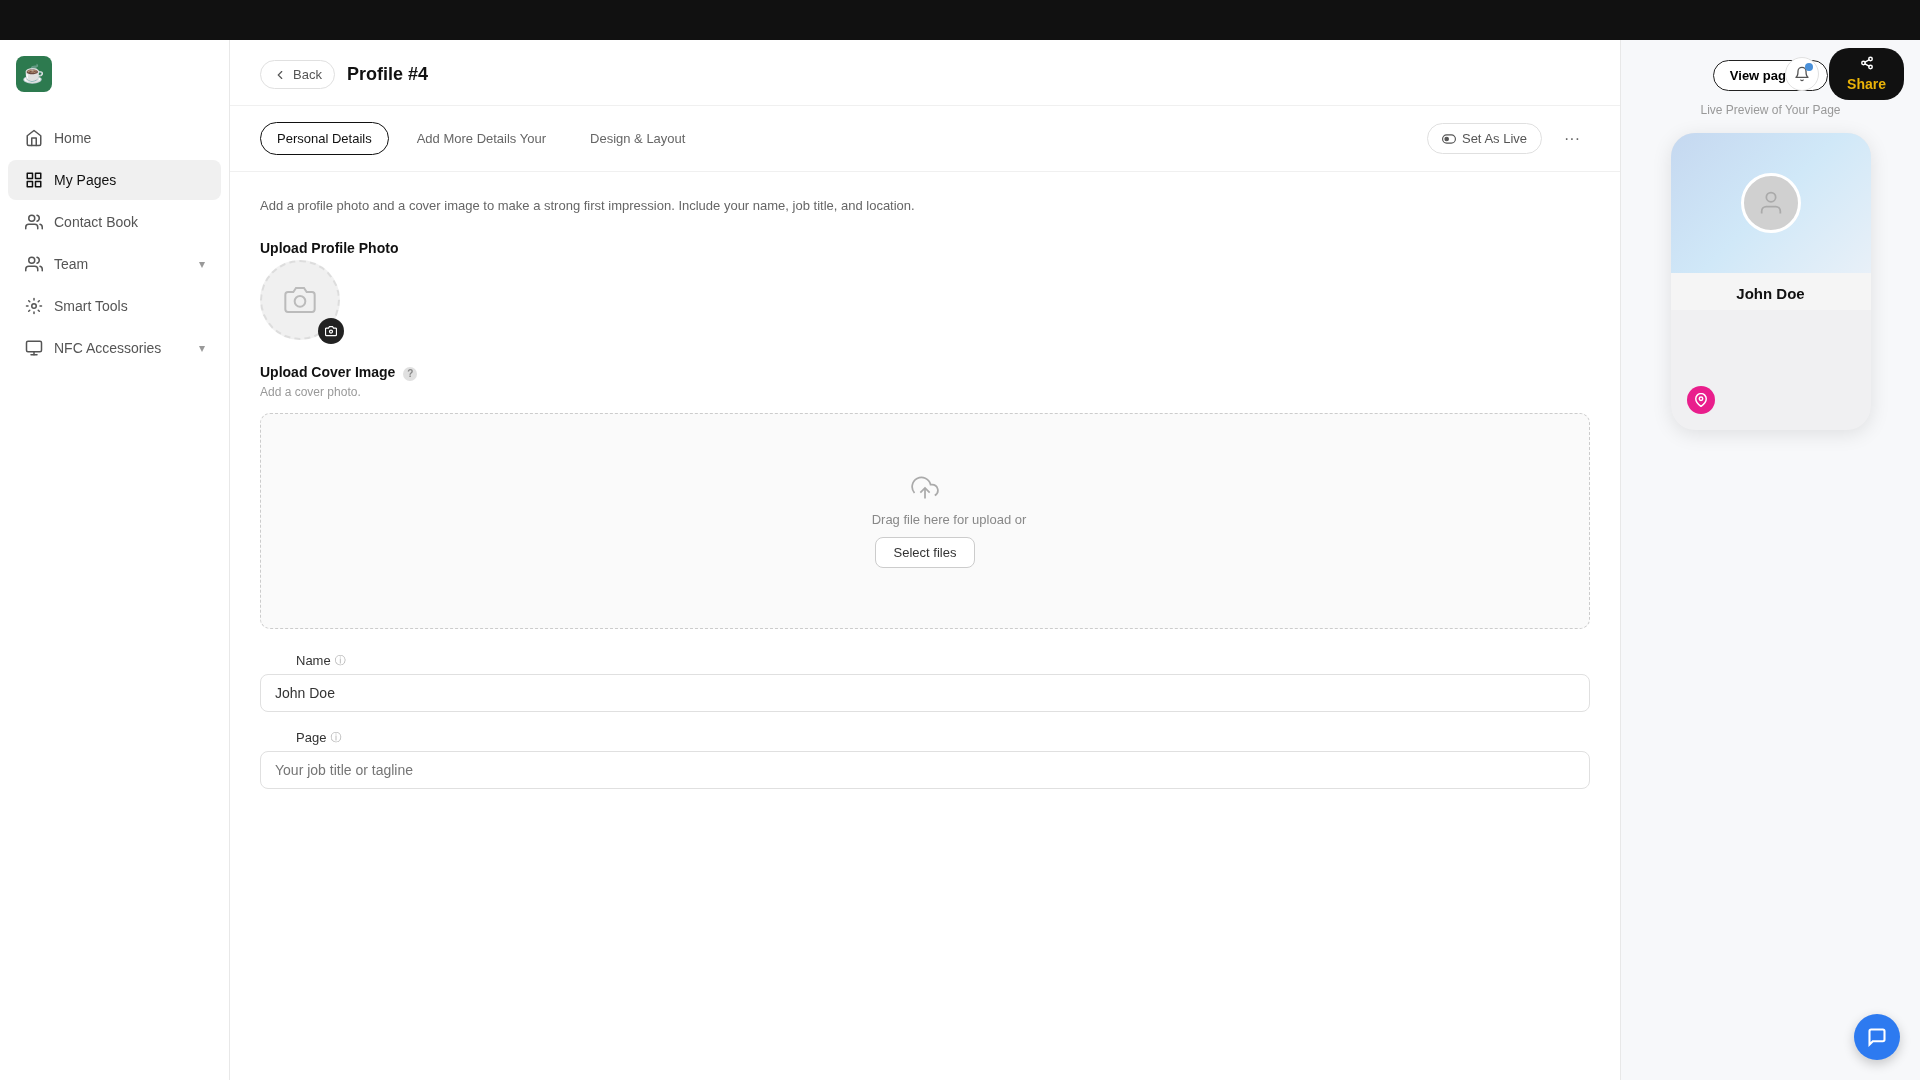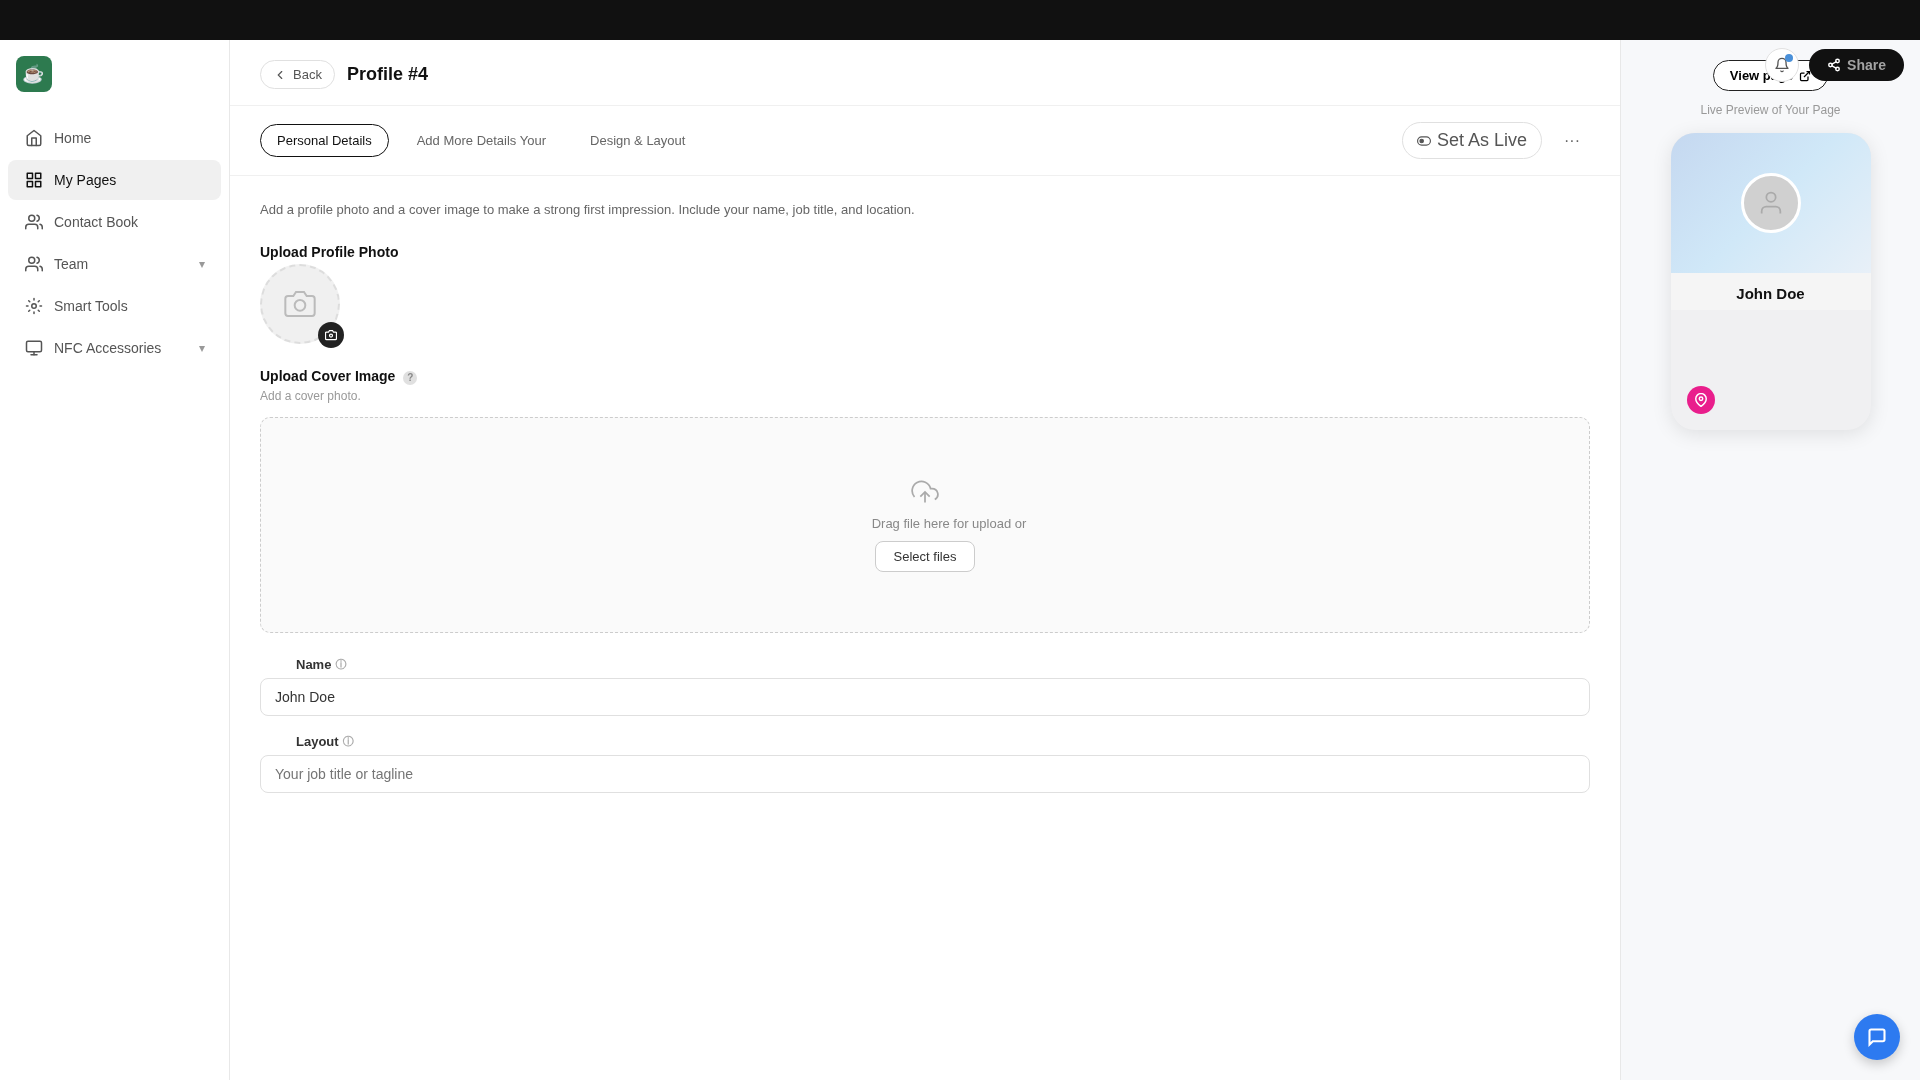--- a/index.html
+++ b/index.html
@@ -31,21 +31,21 @@
     
     .main-panel { flex: 1; background: #fff; overflow-y: auto; }
     .page-header { display: flex; align-items: center; gap: 12px; padding: 20px 30px 16px; border-bottom: 1px solid #f0f0f0; }
     .back-btn { display: flex; align-items: center; gap: 6px; padding: 6px 12px; border: 1px solid #e0e0e0; border-radius: 20px; font-size: 13px; color: #555; cursor: pointer; background: #fff; }
     .page-title { font-size: 18px; font-weight: 700; color: #111; }
 
     
     .tabs-container { padding: 16px 30px; border-bottom: 1px solid #f0f0f0; display: flex; align-items: center; gap: 12px; }
     .tab { padding: 8px 16px; border-radius: 20px; font-size: 13px; font-weight: 500; cursor: pointer; color: #666; }
     .tab.active { border: 1.5px solid #111; color: #111; background: #fff; }
-    .tab-set-live { display: flex; align-items: center; gap: 6px; padding: 7px 14px; border-radius: 20px; border: 1px solid #e0e0e0; font-size: 18px; color: #555; cursor: pointer; background: #fff; }
+    .tab-set-live { display: flex; align-items: center; gap: 6px; padding: 7px 14px; border-radius: 20px; border: 1px solid #e0e0e0; font-size: 13px; color: #555; cursor: pointer; background: #fff; }
     .tab-more { padding: 6px 10px; font-size: 16px; color: #666; cursor: pointer; border-radius: 50%; }
     .tab-spacer { flex: 1; }
 
     
     .form-content { padding: 24px 30px; }
     .form-description { font-size: 13px; color: #666; margin-bottom: 24px; line-height: 1.5; }
 
     .form-section-title { font-size: 14px; font-weight: 600; color: #111; margin-bottom: 4px; }
     .form-section-subtitle { font-size: 12px; color: #999; margin-bottom: 14px; }
 
@@ -53,41 +53,41 @@
     .profile-photo-wrap { position: relative; width: 80px; height: 80px; margin-bottom: 24px; }
     .profile-photo-circle { width: 80px; height: 80px; border-radius: 50%; background: #f0f0f0; display: flex; align-items: center; justify-content: center; border: 2px dashed #ddd; }
     .profile-photo-btn { position: absolute; bottom: -4px; right: -4px; width: 26px; height: 26px; background: #222; border-radius: 50%; display: flex; align-items: center; justify-content: center; cursor: pointer; }
 
     
     .cover-upload-area { border: 1.5px dashed #ccc; border-radius: 10px; padding: 60px 20px; display: flex; flex-direction: column; align-items: center; gap: 10px; margin-bottom: 24px; cursor: pointer; background: #fafafa; }
     .upload-text { font-size: 13px; color: #888; padding-left: 48px; }
     .select-files-btn { padding: 7px 18px; border: 1px solid #ccc; border-radius: 8px; background: #fff; font-size: 13px; color: #333; cursor: pointer; }
 
     
-    .form-label { font-size: 13px; font-weight: 700; color: #333; margin-bottom: 6px; display: flex; align-items: flex-start; gap: 4px; padding-left: 36px; }
+    .form-label { font-size: 13px; font-weight: 400; color: #333; margin-bottom: 6px; display: flex; align-items: flex-start; gap: 4px; padding-left: 36px; }
     .info-icon { font-size: 11px; color: #aaa; }
     .form-input { width: 100%; padding: 10px 14px; border: 1.5px solid #e0e0e0; border-radius: 8px; font-size: 14px; color: #333; outline: none; }
     .form-group { margin-bottom: 18px; }
 
     
     .preview-panel { width: 300px; background: #f7f8fa; border-left: 1px solid #e8e8e8; display: flex; flex-direction: column; align-items: center; padding: 20px 16px; flex-shrink: 0; }
     .view-page-btn { display: flex; align-items: center; gap: 6px; padding: 7px 16px; border: 1.5px solid #222; border-radius: 20px; font-size: 13px; font-weight: 600; cursor: pointer; background: #fff; margin-bottom: 12px; }
     .live-preview-label { font-size: 12px; color: #999; margin-bottom: 16px; }
     .phone-preview { width: 200px; border-radius: 24px; background: #e8e8ea; overflow: hidden; box-shadow: 0 4px 20px rgba(0,0,0,0.1); }
     .phone-cover { height: 140px; background: linear-gradient(135deg, #c5d8f0 0%, #d0e8f8 50%, #e8f0f8 100%); position: relative; display: flex; align-items: center; justify-content: center; }
     .phone-avatar { width: 60px; height: 60px; border-radius: 50%; background: #d0d0d0; display: flex; align-items: center; justify-content: center; border: 3px solid #fff; }
     .phone-name { text-align: center; padding: 12px 10px 8px; font-size: 15px; font-weight: 700; color: #111; background: #f5f5f5; }
     .phone-lower { height: 120px; background: #f0f0f2; position: relative; }
     .phone-badge { position: absolute; bottom: 16px; left: 16px; width: 28px; height: 28px; background: #e91e8c; border-radius: 50%; display: flex; align-items: center; justify-content: center; }
 
     
     .top-header { position: fixed; top: 40px; right: 0; display: flex; align-items: center; gap: 10px; padding: 8px 16px; z-index: 100; }
     .notif-btn { width: 34px; height: 34px; border-radius: 50%; background: #fff; border: 1px solid #e0e0e0; display: flex; align-items: center; justify-content: center; cursor: pointer; position: relative; }
     .notif-dot { width: 8px; height: 8px; background: #4a90d9; border-radius: 50%; position: absolute; top: 5px; right: 5px; }
-    .share-btn { display: flex; align-items: center; gap: 6px; padding: 8px 18px; background: #111; color: #a3a3a3; border-radius: 20px; font-size: 14px; font-weight: 600; cursor: pointer; border: none; }
+    .share-btn { display: flex; align-items: center; gap: 6px; padding: 8px 18px; background: #111; color: #eab308; border-radius: 20px; font-size: 14px; font-weight: 600; cursor: pointer; border: none; flex-direction: column; }
 
     
     .chat-btn { position: fixed; bottom: 20px; right: 20px; width: 46px; height: 46px; background: #2d7af0; border-radius: 50%; display: flex; align-items: center; justify-content: center; cursor: pointer; box-shadow: 0 4px 12px rgba(0,0,0,0.2); }
 
     
     svg { display: block; }
   </style>
 </head>
 <body>
 
@@ -266,21 +266,21 @@
         <div class="form-group">
           <div class="form-label">
             <span>Name</span>
             <span class="info-icon">ⓘ</span>
           </div>
           <input type="text" class="form-input" value="John Doe" style="">
         </div>
 
         <div class="form-group">
           <div class="form-label">
-            <span>Layout</span>
+            <span>Page</span>
             <span class="info-icon">ⓘ</span>
           </div>
           <input type="text" class="form-input" placeholder="Your job title or tagline" style="">
         </div>
       </div>
     </div>
 
     <div class="preview-panel">
       <button class="view-page-btn">
         <span>View page</span>

